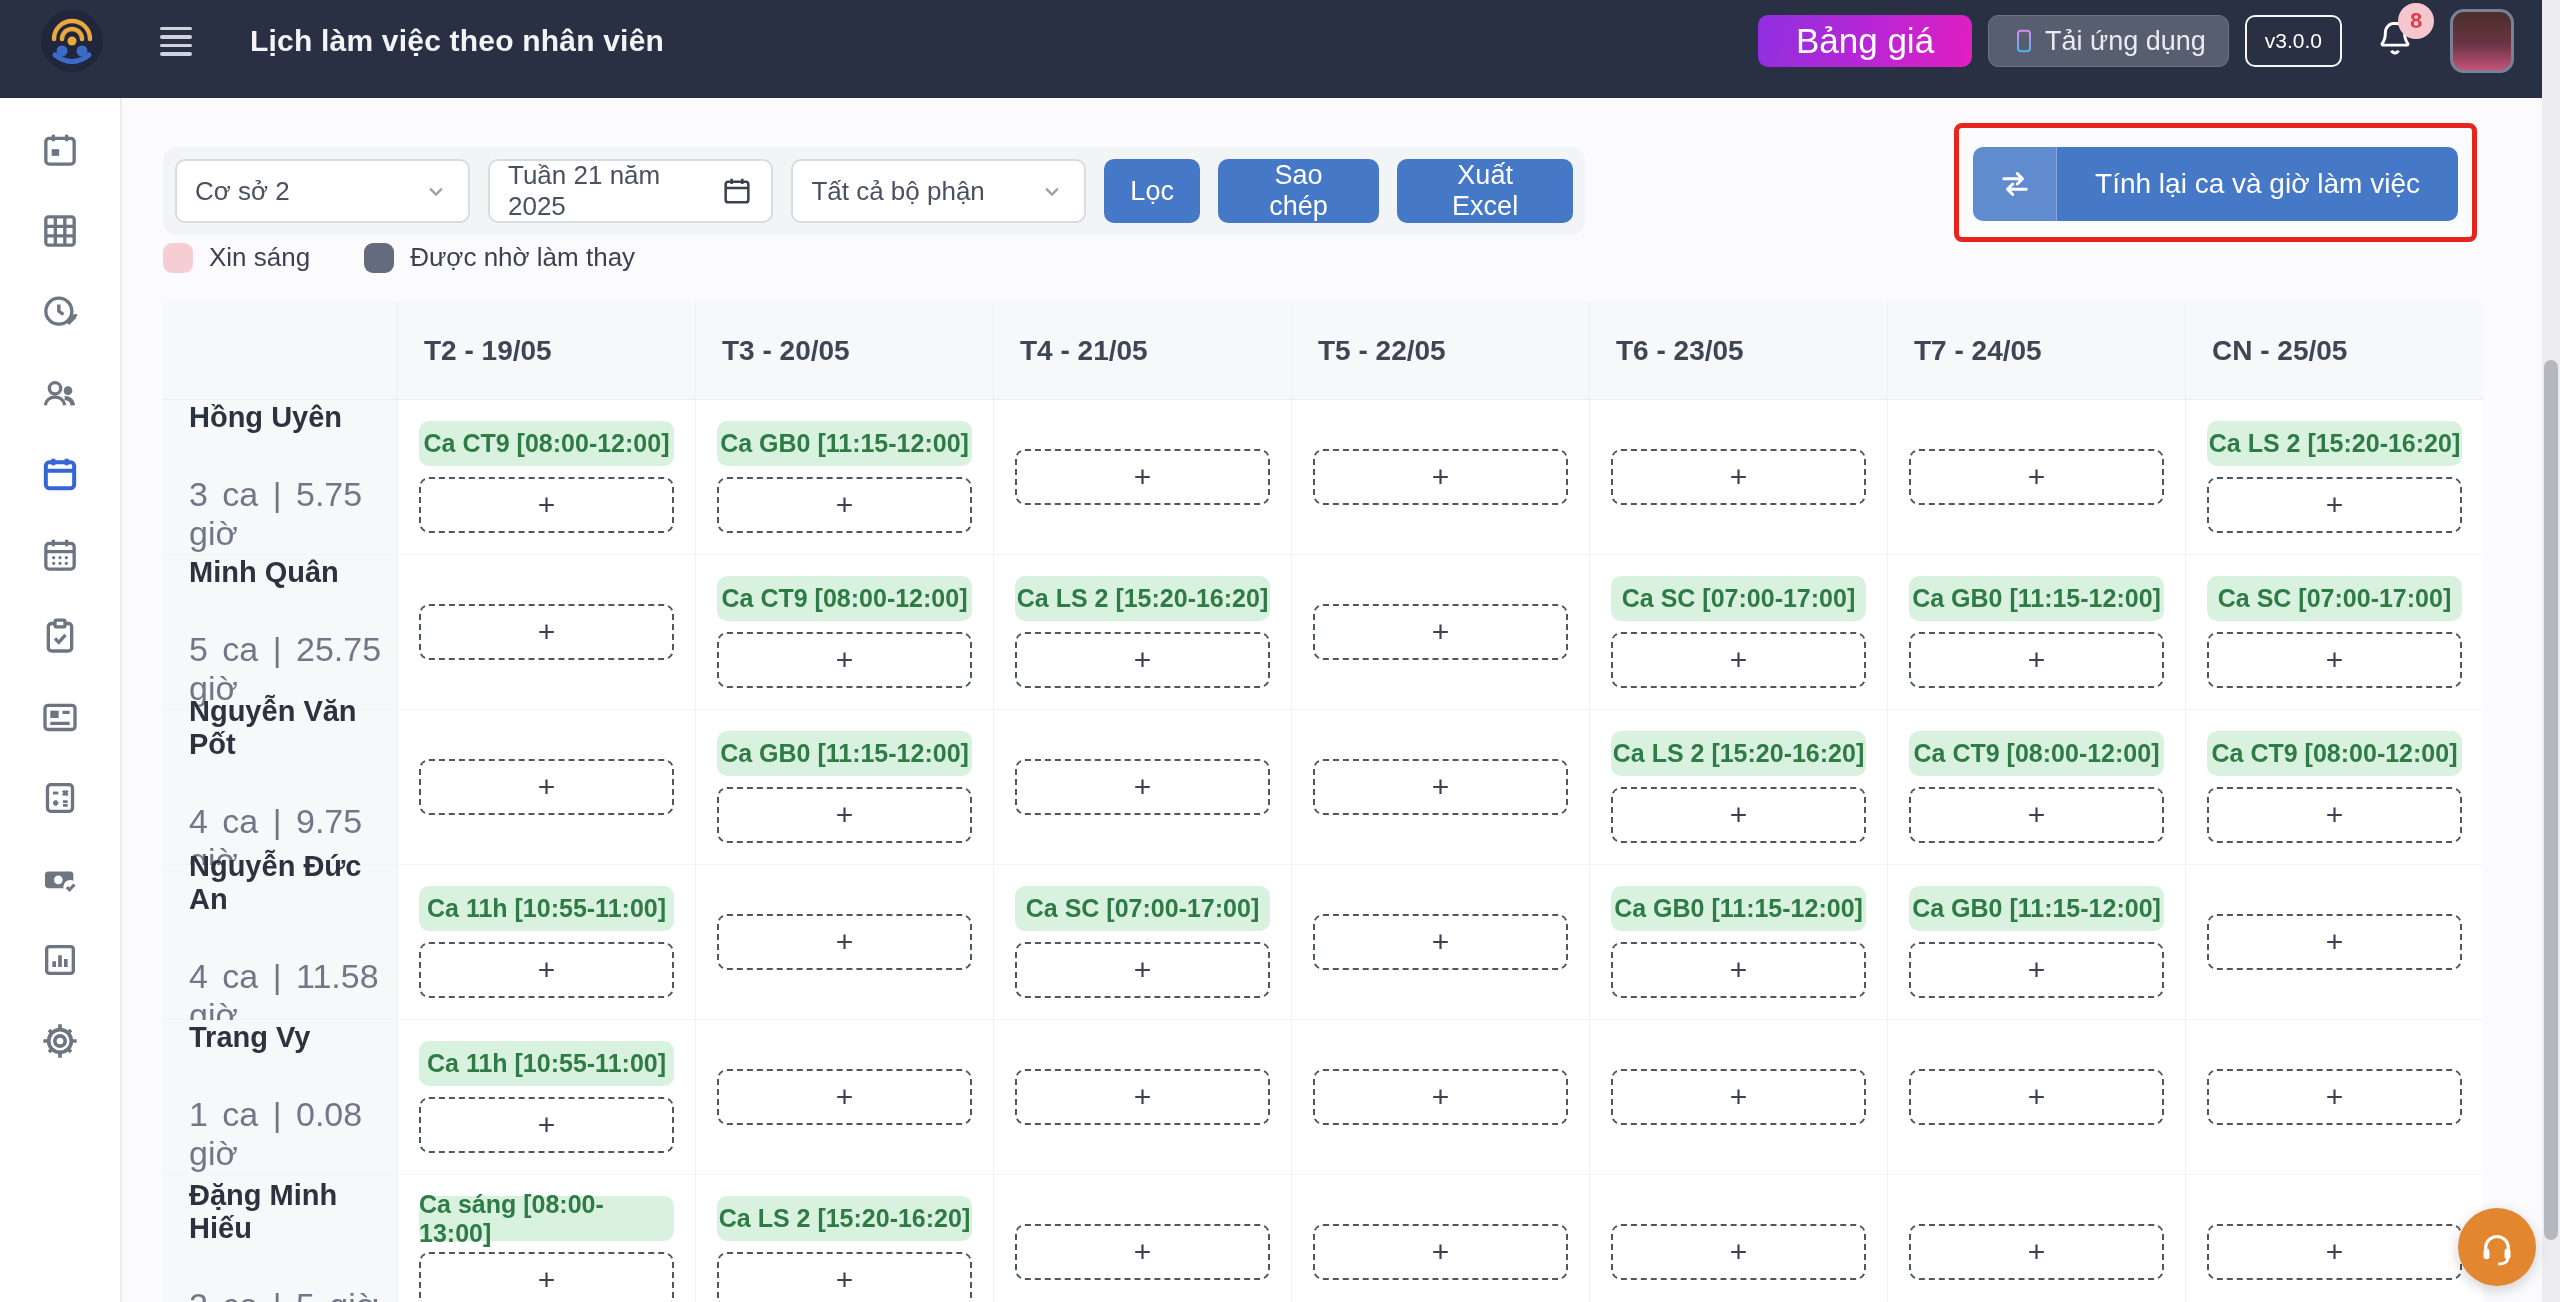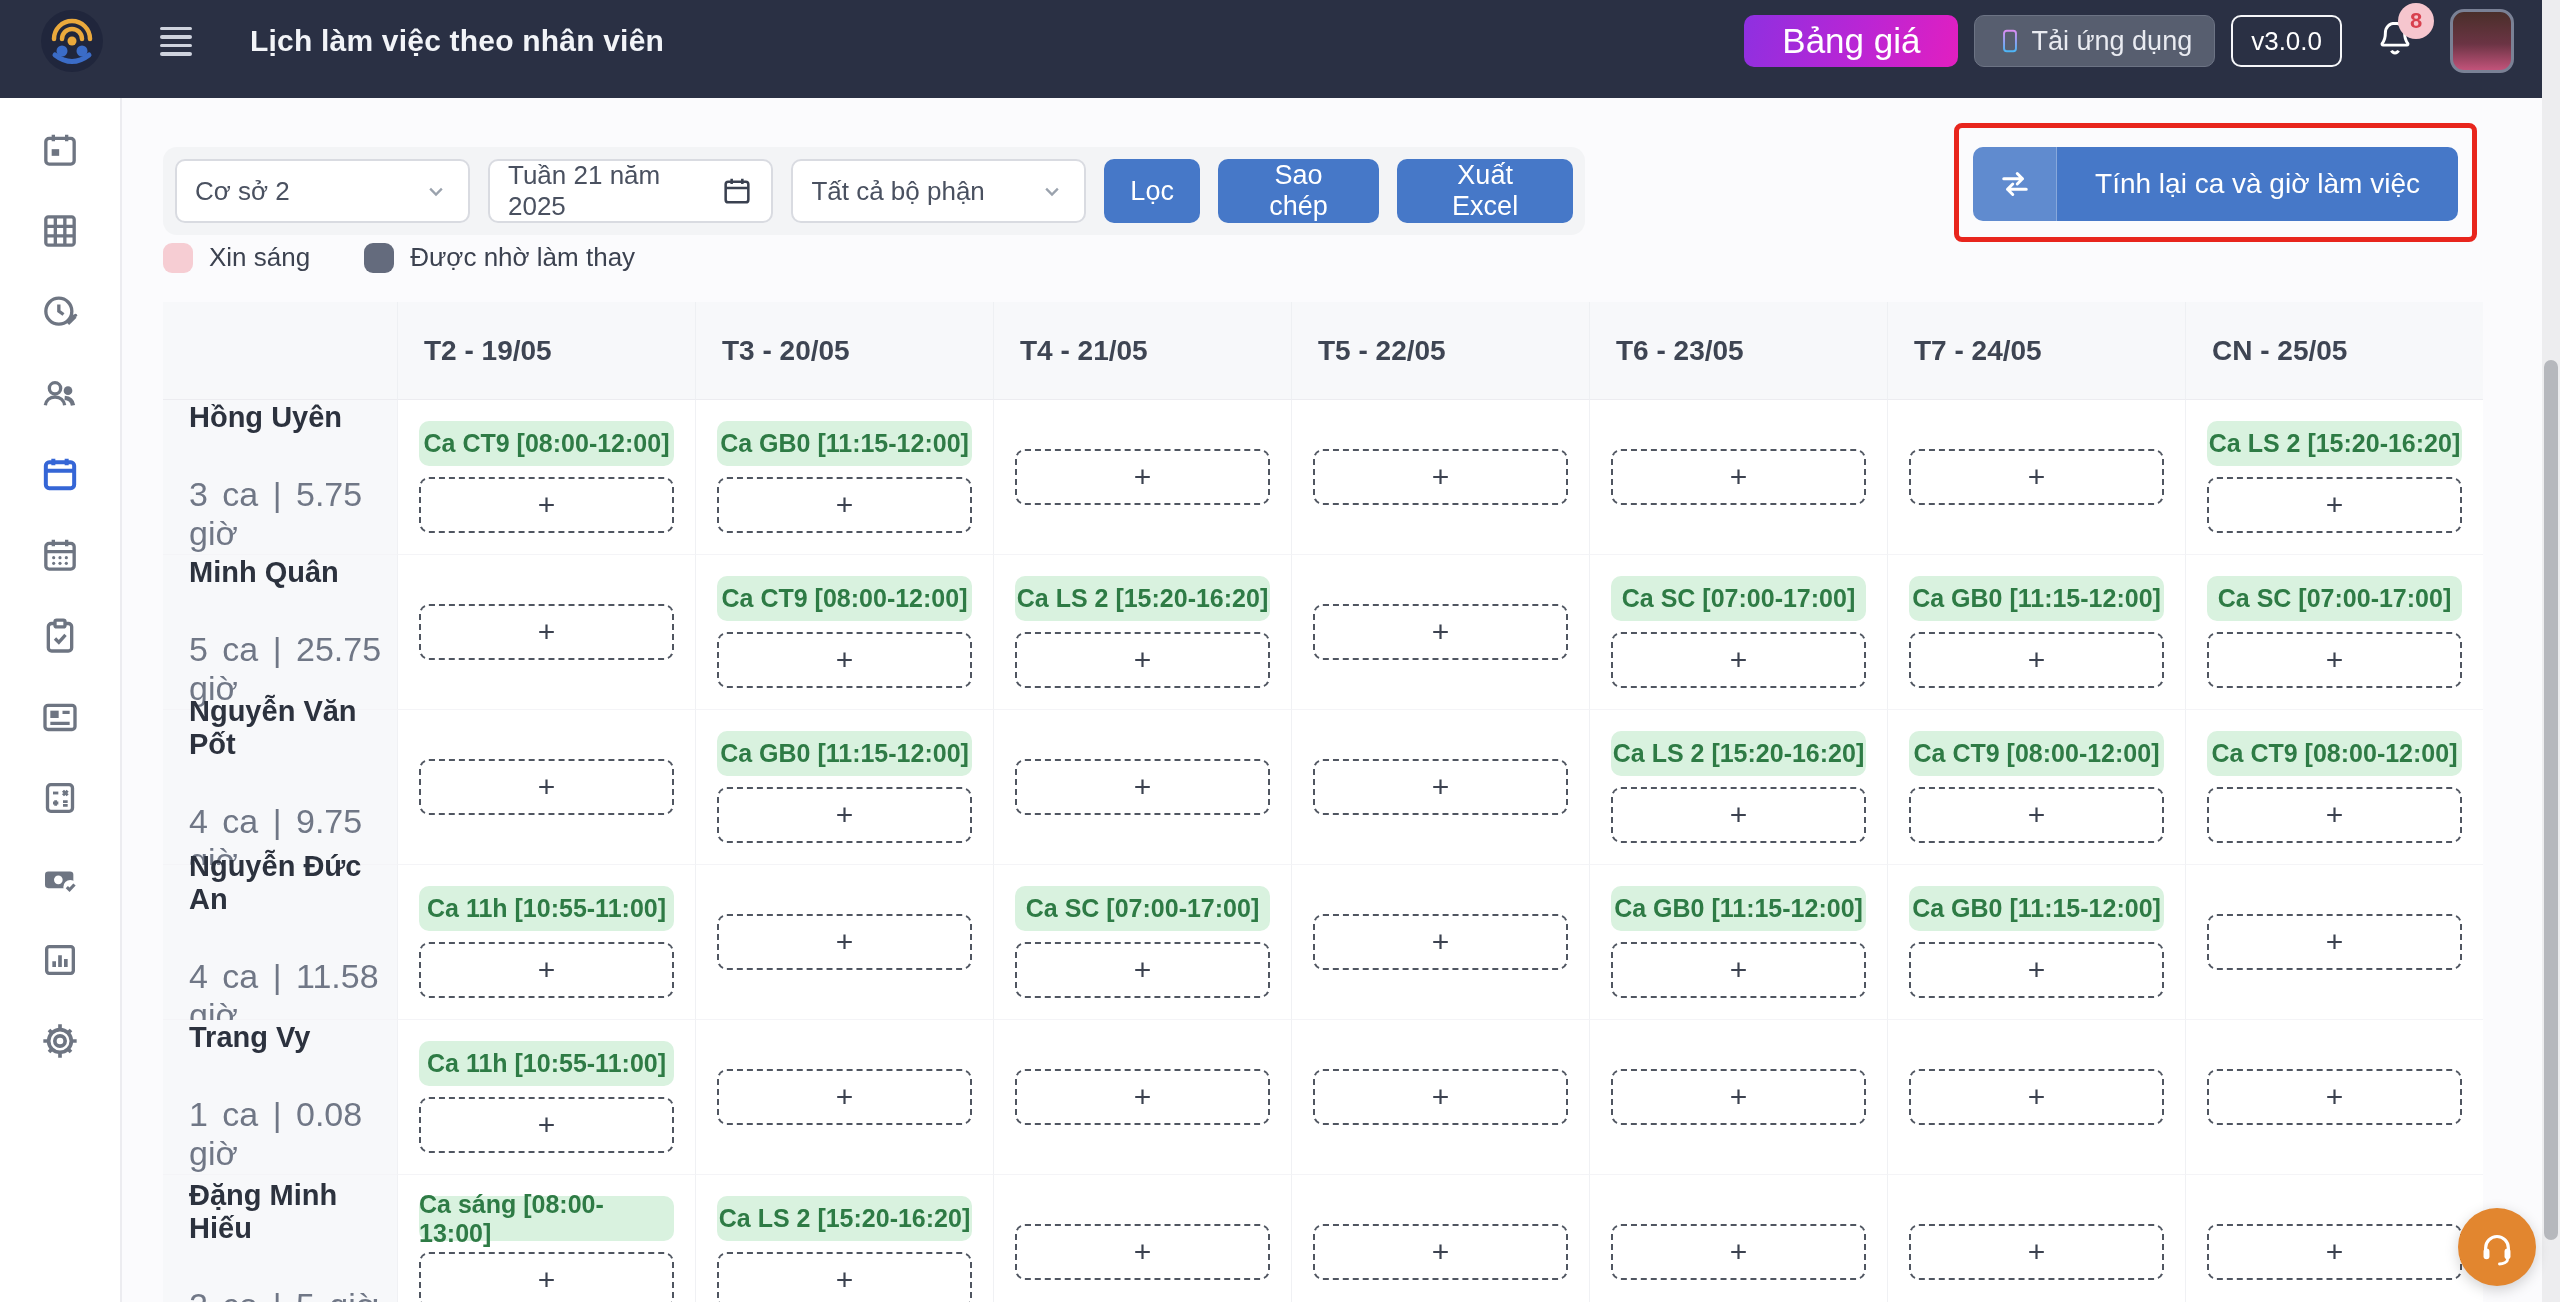--- a/index.html
+++ b/index.html
@@ -15,21 +15,21 @@
   .burger span { display:block; width:32px; height:3.5px; background:#cfd3de; border-radius:2px; }
   .apptitle { margin-left:58px; color:#f2f4f8; font-size:30px; font-weight:600; letter-spacing:.2px; }
   .top-right { margin-left:auto; display:flex; align-items:center; gap:16px; }
   .btn-pricing { height:52px; padding:0 38px; border:none; border-radius:10px; cursor:pointer;
                  background:linear-gradient(105deg,#8e30e0 0%,#bb25d4 55%,#e21fc0 100%);
                  color:#fff; font-size:35px; font-family:inherit; }
   .btn-download { height:52px; padding:0 22px; border:1px solid #6c7384; border-radius:10px; cursor:pointer;
                   background:#575e6f; color:#e9ebf1; font-size:27px; font-family:inherit;
                   display:flex; align-items:center; gap:8px; }
   .btn-version { height:52px; padding:0 18px; border:2.5px solid #f5f6f9; border-radius:10px; cursor:pointer;
-                 background:transparent; color:#fff; font-size:26px; font-family:inherit; }
+                 background:transparent; color:#fff; font-size:21px; font-family:inherit; }
   .bellwrap { position:relative; margin:0 18px 0 16px; cursor:pointer; }
   .badge { position:absolute; top:-14px; right:-18px; width:36px; height:36px; border-radius:50%;
            background:#f6c6ce; color:#d8414f; font-size:22px; font-weight:bold;
            display:flex; align-items:center; justify-content:center; }
   .avatar { width:64px; height:64px; border-radius:14px; border:3px solid #7a8195; cursor:pointer;
             background:linear-gradient(180deg,#4a2f2a 0%,#6b3444 55%,#c2537a 100%); }
 
   
   .sidebar { position:absolute; top:98px; left:0; width:122px; height:1204px; background:#ffffff;
              border-right:2px solid #ececf0; display:flex; flex-direction:column; align-items:center;

